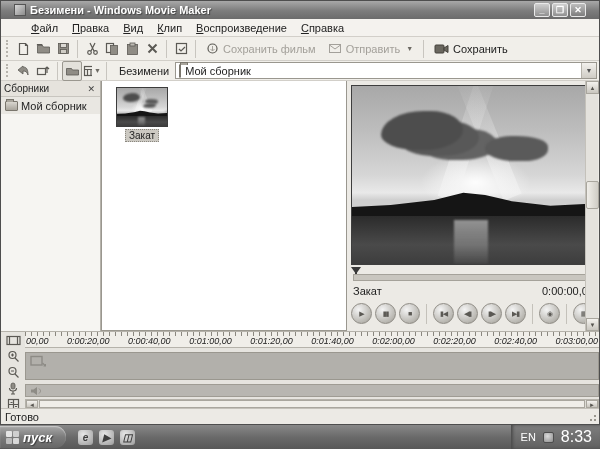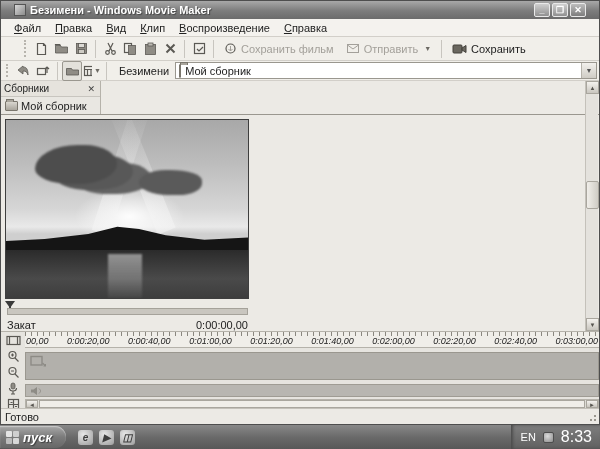--- a/index.html
+++ b/index.html
@@ -8,42 +8,42 @@
   #screen { position:relative; width:600px; height:449px; background:#8a8a8a; }
 
   
   #window { position:absolute; left:0; top:0; width:600px; height:425px; background:#eceae5; border:1px solid #4e4e4e; }
   .titlebar { height:18px; background:linear-gradient(180deg,#a8a8a8 0%,#7c7c7c 55%,#6b6b6b 100%); display:flex; align-items:center; padding:0 13px; }
   .titlebar .app-icon { width:12px; height:12px; margin-right:4px; background:linear-gradient(135deg,#d8d8d8,#8b8b8b); border:1px solid #555; }
   .titlebar .title { color:#fff; font-weight:bold; font-size:11px; text-shadow:1px 1px 1px #444; flex:1; white-space:nowrap; overflow:hidden; }
   .winbtn { width:16px; height:14px; margin-left:2px; border:1px solid #e9e9e9; border-radius:2px; background:linear-gradient(180deg,#cfcfcf,#909090); color:#fff; font-size:9px; line-height:12px; text-align:center; font-weight:bold; }
   .winbtn.close { background:linear-gradient(180deg,#bdbdbd,#7d7d7d); }
 
-  .menubar { height:18px; background:#f4f2ee; border-bottom:1px solid #d2cfc9; display:flex; align-items:center; padding-left:6px; }
+  .menubar { height:18px; background:#f4f2ee; border-bottom:1px solid #d2cfc9; display:flex; align-items:center; padding-left:23px; }
   .menu-item { display:inline-block; padding:1px 7px; color:#222; }
   .menu-item::first-letter { text-decoration:underline; }
 
   .toolbar { background:#f1efea; border-bottom:1px solid #d2cfc9; display:flex; align-items:center; }
-  #toolbar-main { height:24px; padding-left:20px; }
+  #toolbar-main { height:24px; padding-left:2px; }
   #toolbar-collection { height:20px; padding-left:2px; }
   .grip { width:4px; height:70%; border-left:2px dotted #b7b4ad; margin:0 3px; }
   .tsep { width:1px; height:18px; background:#c8c5bf; margin:0 4px; }
   .tbtn { width:20px; height:20px; display:flex; align-items:center; justify-content:center; border:1px solid transparent; border-radius:2px; }
   .tbtn svg { display:block; }
   .tbtn.pressed { border:1px solid #9a978f; background:#e3e1db; }
   .tbtn-label { display:flex; align-items:center; gap:4px; padding:2px 6px; white-space:nowrap; }
   .tbtn-label.disabled { color:#a3a09a; }
   .dd-arrow { font-size:7px; color:#6d6a64; margin-left:2px; }
   .combo-label { margin:0 6px 0 8px; color:#222; }
   .combo { flex:1; height:17px; background:#fff; border:1px solid #9a978f; display:flex; align-items:center; padding-left:3px; margin-right:2px; position:relative; }
   .combo .cicon { margin-right:4px; }
   .combo .cbtn { position:absolute; right:0; top:0; width:15px; height:15px; background:linear-gradient(180deg,#f2f0ec,#cfccc5); border-left:1px solid #b5b2aa; text-align:center; font-size:7px; line-height:15px; color:#555; }
 
   
-  #main { position:absolute; left:0; top:80px; width:598px; height:250px; display:flex; background:#eceae5;flex-direction:column; }
+  #main { position:absolute; left:0; top:80px; width:598px; height:250px; display:flex; background:#eceae5; }
   #collections-panel { width:100px; border-right:1px solid #b5b2aa; background:#f6f5f2; display:flex; flex-direction:column; }
   .panel-header { height:16px; background:#e6e3dd; border-bottom:1px solid #c8c5bf; display:flex; align-items:center; padding:0 3px; font-size:10px; }
   .panel-header .ph-title { flex:1; }
   .panel-header .ph-close { font-size:9px; color:#444; padding:0 2px; }
   .tree-item { display:flex; align-items:center; gap:3px; padding:3px 2px 2px 4px; background:#e9e7e2; }
   .folder-ic { width:13px; height:10px; background:linear-gradient(180deg,#d9d6cf,#a9a59c); border:1px solid #7a766d; border-radius:1px; position:relative; }
   .folder-ic::before { content:""; position:absolute; left:0; top:-3px; width:6px; height:2px; background:#a9a59c; border:1px solid #7a766d; border-bottom:none; }
 
   #contents-pane { flex:1; background:#fff; border:1px solid #9a978f; border-top:none; margin:0; position:relative; }
   .clip { position:absolute; left:12px; top:6px; width:56px; text-align:center; }

